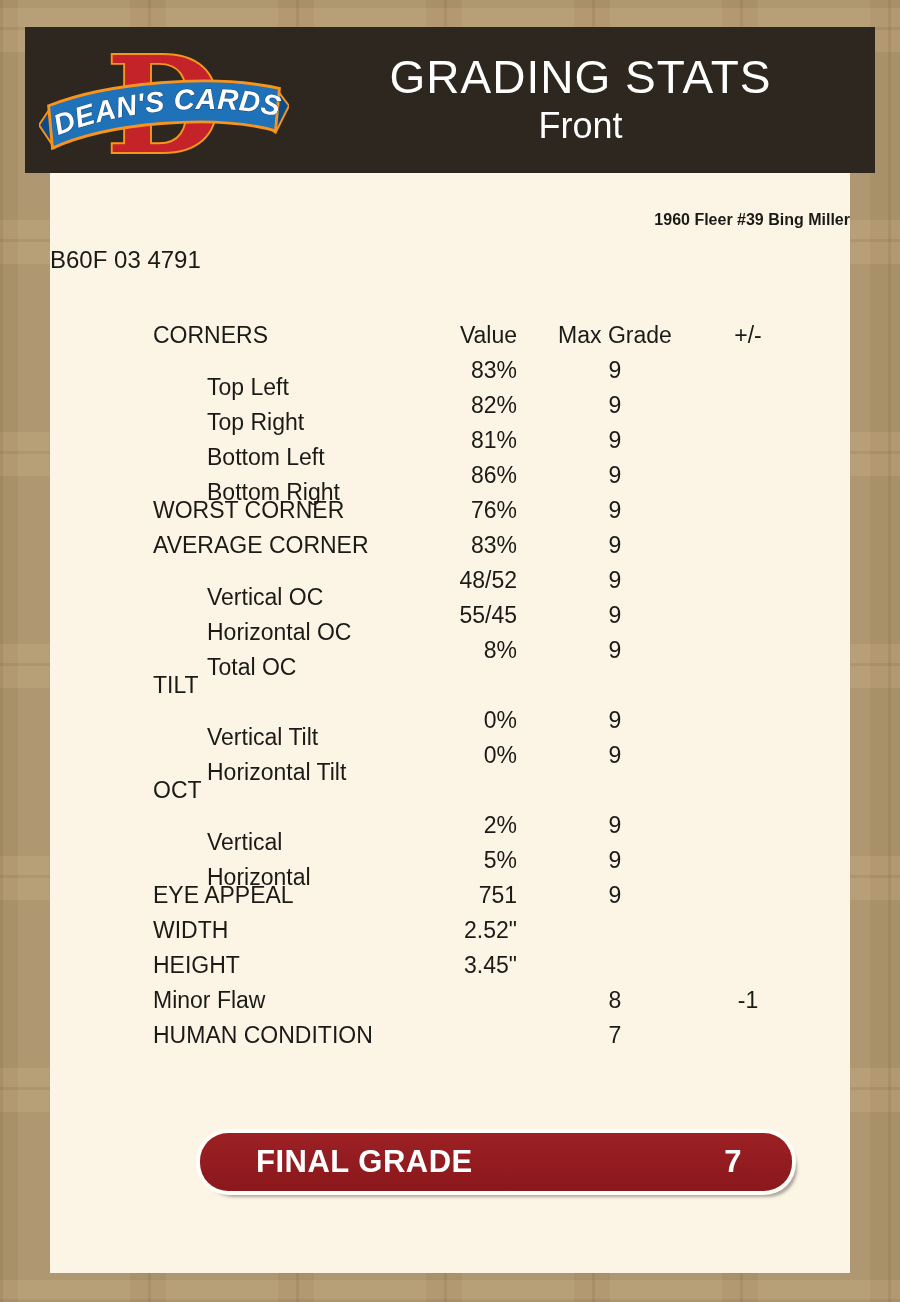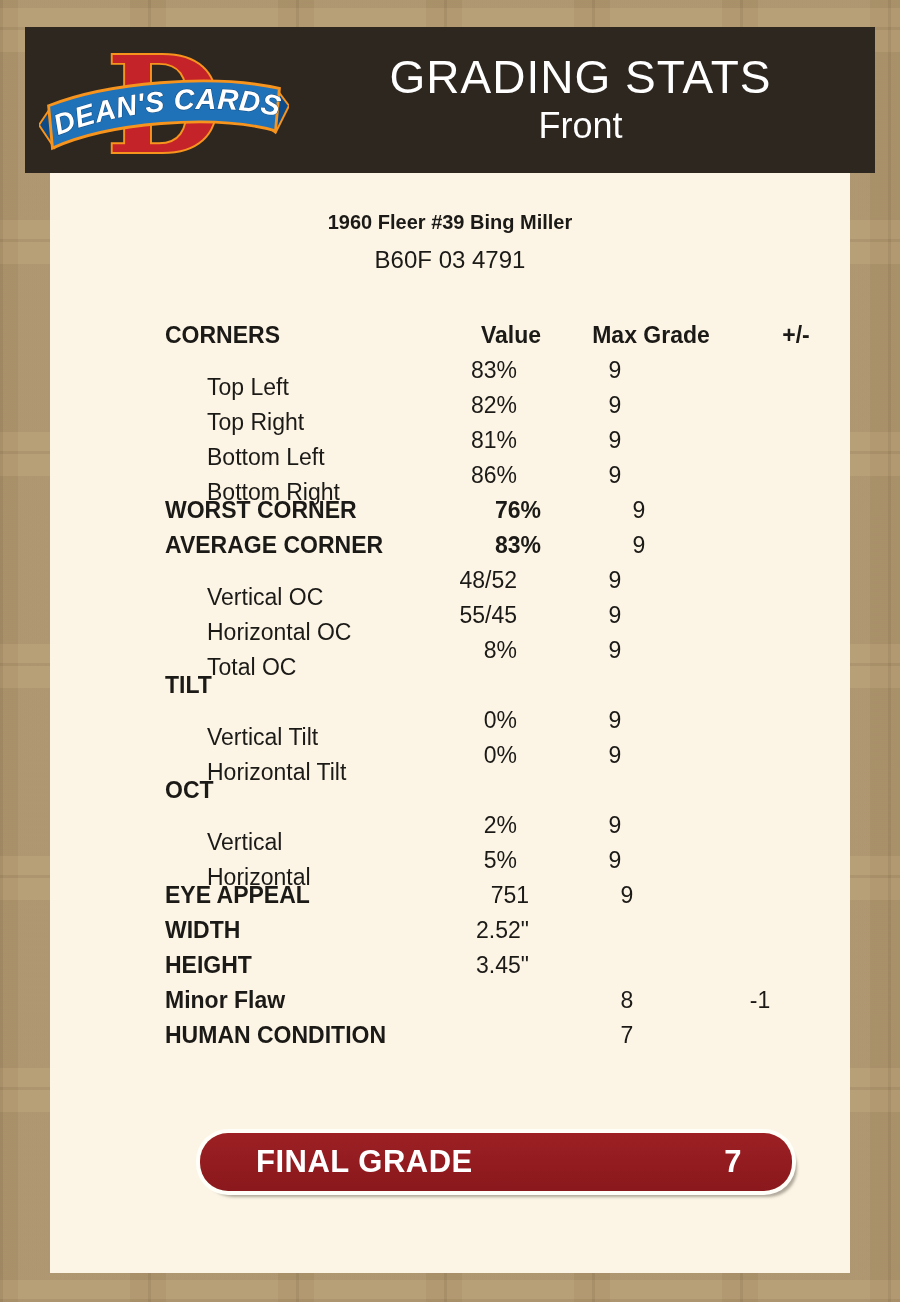--- a/index.html
+++ b/index.html
@@ -21,31 +21,31 @@
   .logo-wrap{width:275px;height:146px;position:relative;flex:none;}
   .logo-wrap svg{position:absolute;left:14px;top:3px;}
   .head-titles{flex:1;text-align:center;color:#fff;padding-right:14px;}
   .main-title{font-size:46px;line-height:1.05;letter-spacing:1px;}
   .sub-title{font-size:36px;margin-top:4px;}
   .panel{
     position:absolute;left:50px;top:173px;width:800px;height:1100px;
     background:var(--panel_cream,#fcf5e6);
     color:var(--text_dark,#1c1a17);
   }
-  .card-name{position:absolute;top:38px;left:0;right:0;text-align:center;font-size:20px;font-weight:bold;}
-  .card-code{position:absolute;top:73px;left:0;right:0;text-align:center;font-size:24px;}
+  .card-name{position:absolute;top:38px;left:0;right:0;text-align:right;font-size:16px;font-weight:bold;}
+  .card-code{position:absolute;top:73px;left:0;right:0;text-align:left;font-size:24px;}
   .stats-table{position:absolute;top:145px;left:0;right:0;}
   .row{display:flex;align-items:center;height:35px;padding-left:103px;font-size:23px;}
   .row.gap{margin-top:15px;}
   .c-label{width:250px;box-sizing:border-box;white-space:nowrap;}
   .c-label.ind{padding-left:54px;margin-top:34px;}
   .c-value{width:114px;text-align:right;white-space:nowrap;}
   .c-max{width:196px;text-align:center;}
   .c-pm{width:70px;text-align:center;}
-  .b{font-weight:bold;margin-left:12px;}
+  .b{font-weight:normal;}
   .final-btn{
     position:absolute;left:150px;top:960px;width:592px;height:58px;
     box-sizing:border-box;border-radius:28px;
     background:linear-gradient(180deg,#9c2024,var(--button_red,#8a181c));
     box-shadow:0 0 0 4px #fffef8, 5px 6px 3px rgba(125,118,105,.6);
     display:flex;align-items:center;justify-content:space-between;
     padding:0 50px 0 56px;color:#fff;font-weight:bold;font-size:31px;letter-spacing:.5px;
     cursor:default;
   }
 </style>

